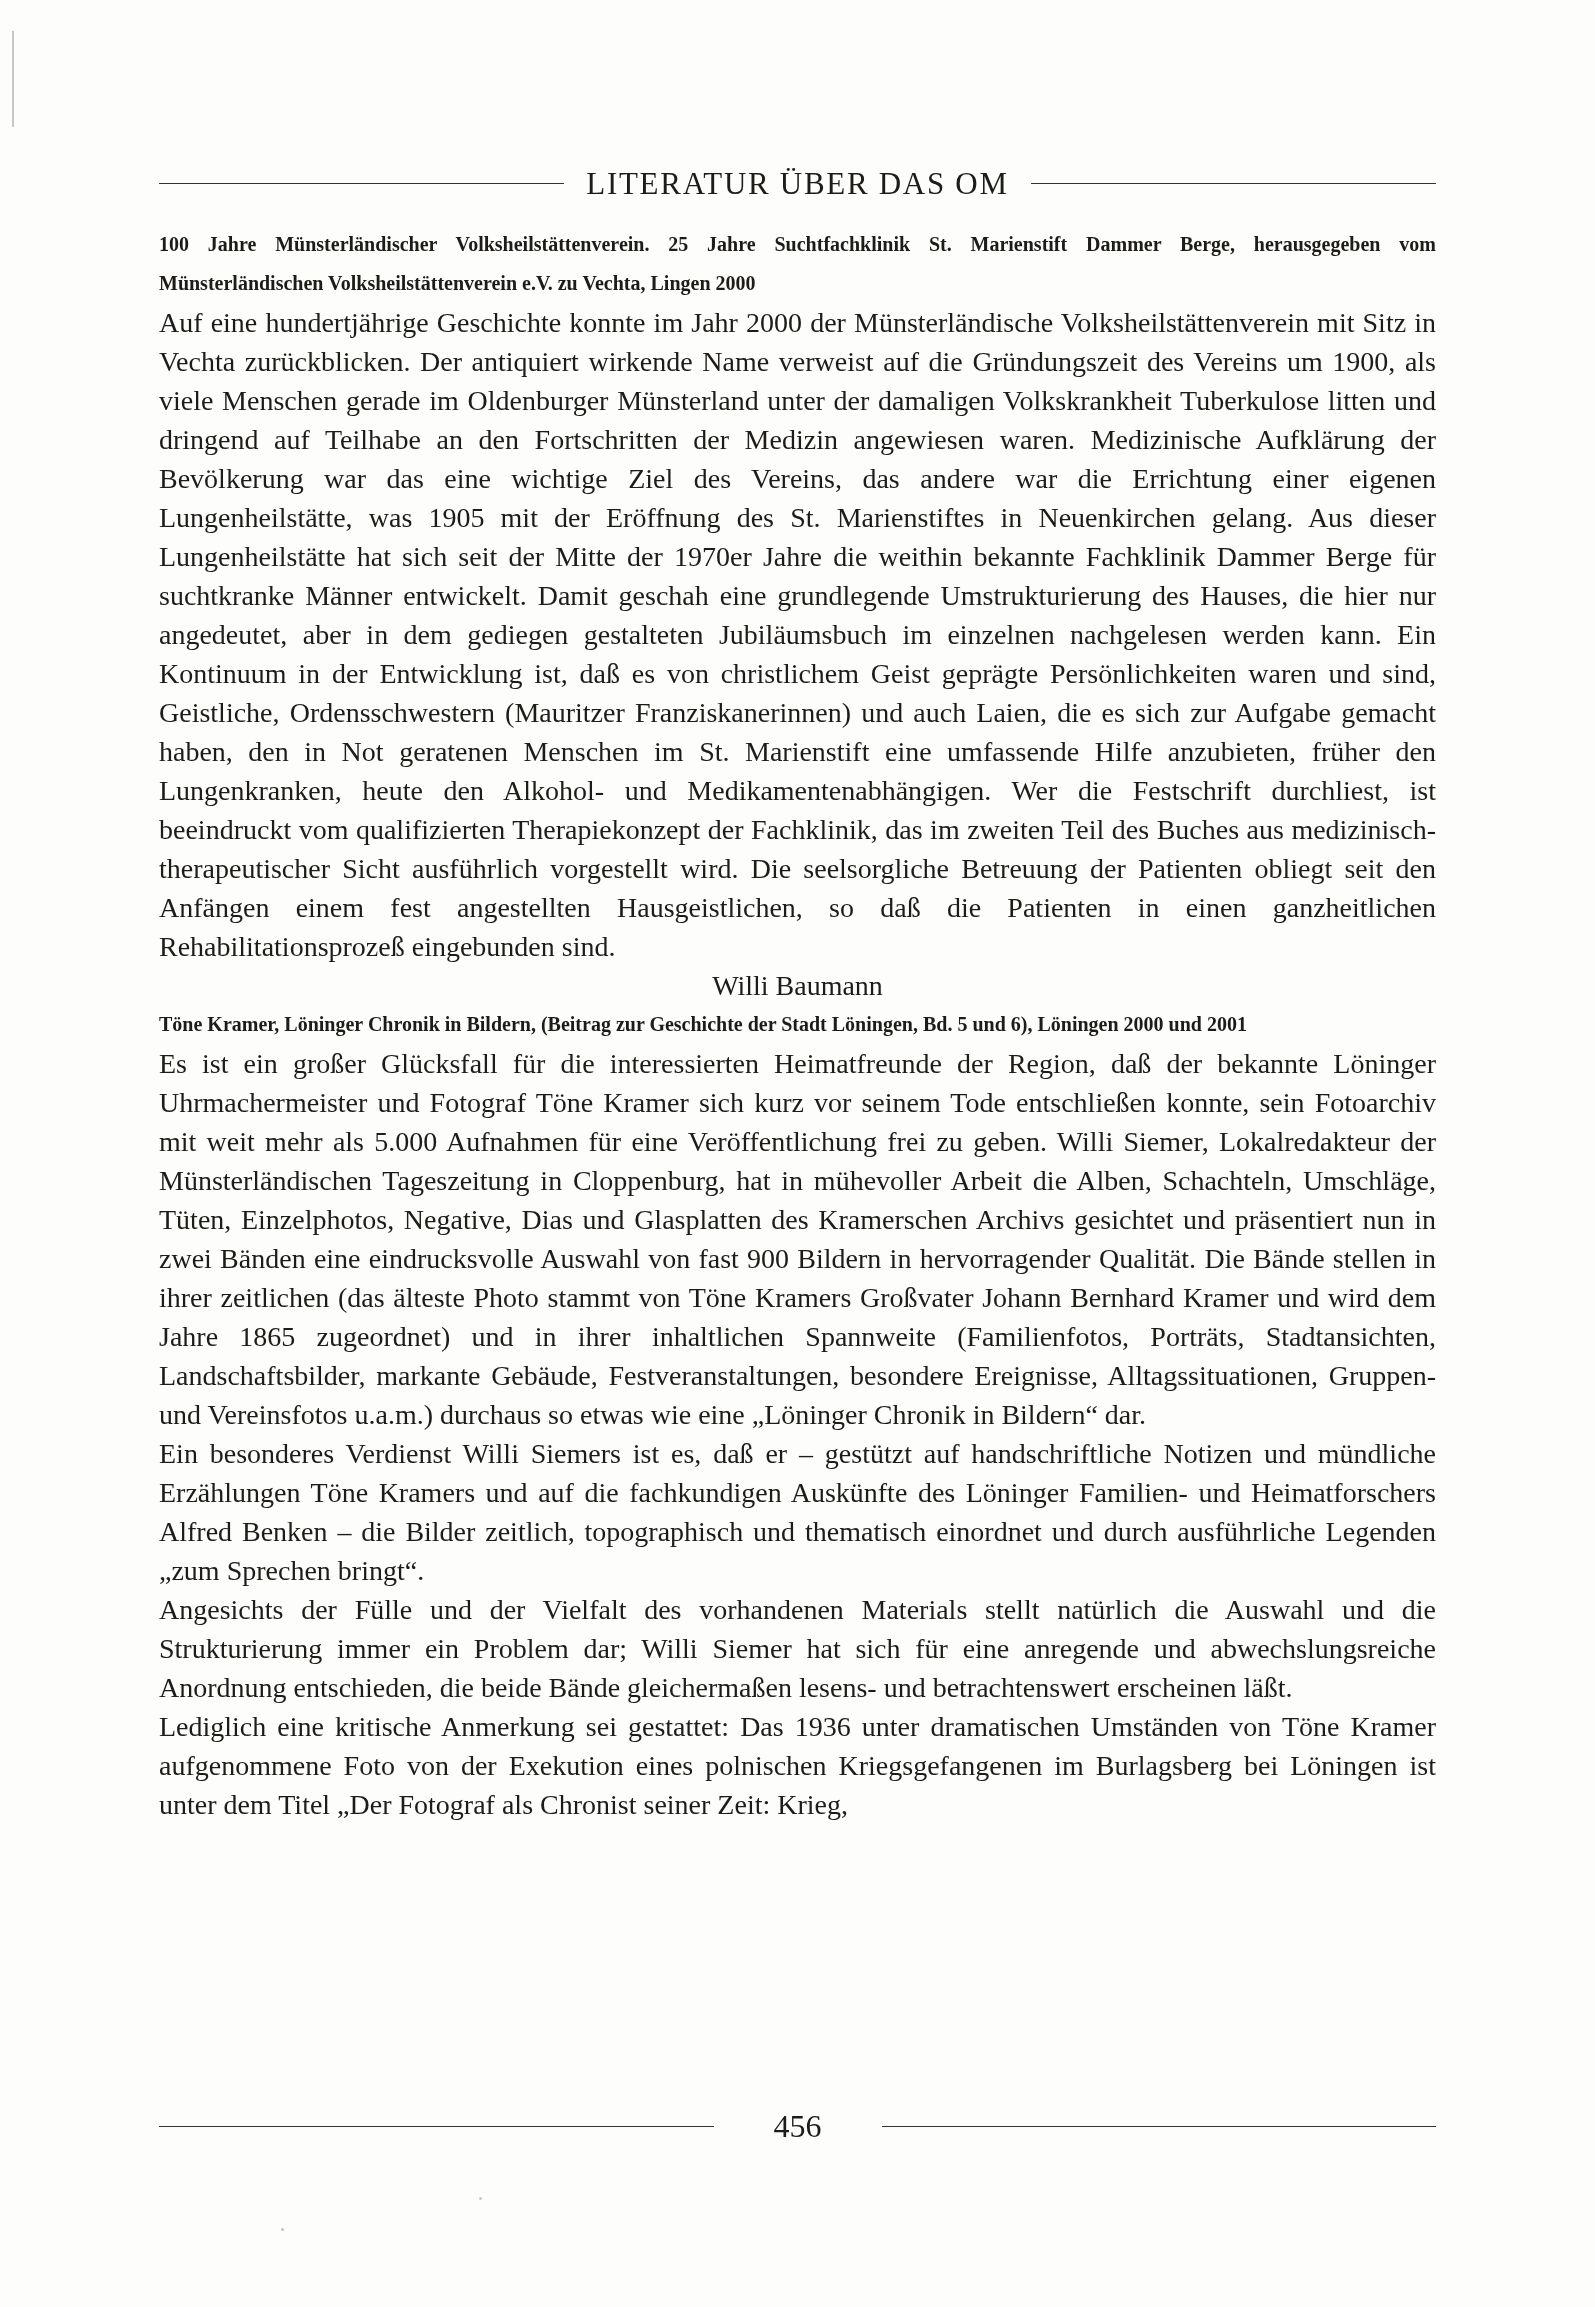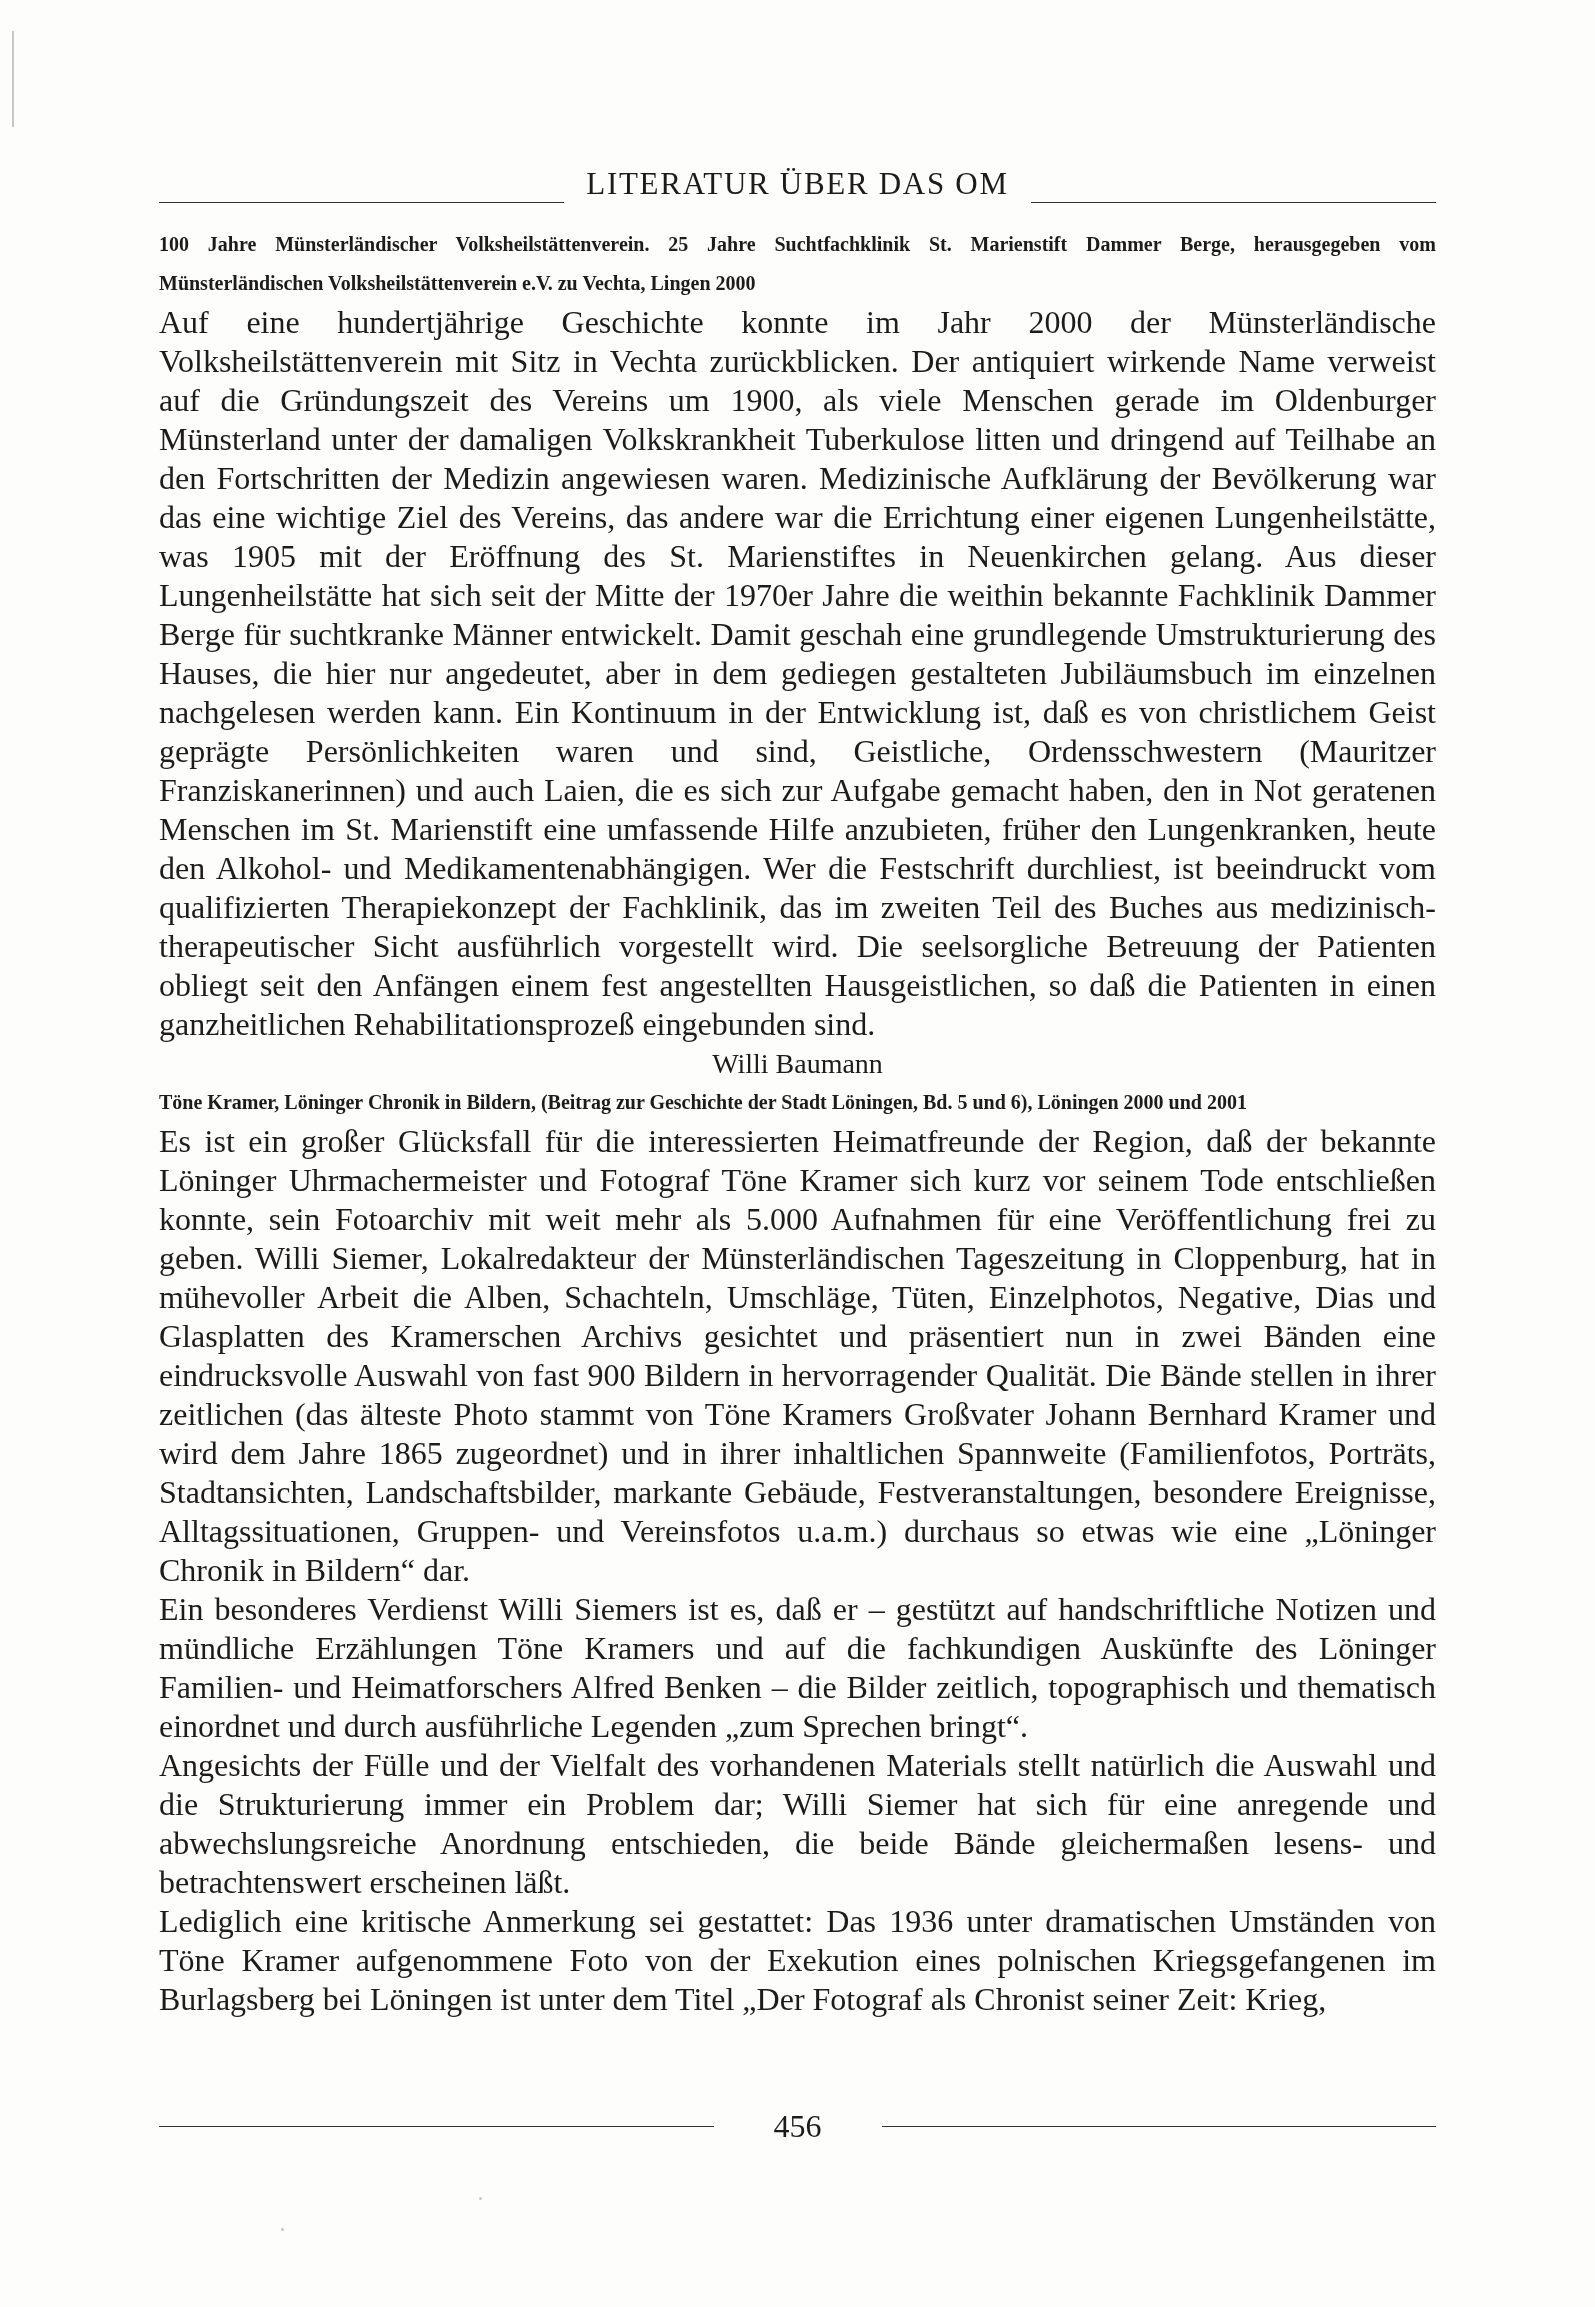--- a/index.html
+++ b/index.html
@@ -38,21 +38,21 @@
   .content {
     position: absolute;
     left: 159px;
     top: 164px;
     width: 1277px;
   }
 
   
   .page-header {
     display: flex;
-    align-items: flex-end;
+    align-items: center;
     gap: 22px;
     margin-bottom: 22px;
   }
   .rule {
     flex: 1;
     height: 0;
     border-top: 1.7px solid #35322d;
   }
   .header-title {
     font-size: 31px;
@@ -65,21 +65,21 @@
   .review-heading {
     font-size: 20px;
     line-height: 39px;
     font-weight: 700;
     text-align: justify;
     hyphens: auto;
     -webkit-hyphens: auto;
   }
 
   .review-paragraph {
-    font-size: 32px;
+    font-size: 28px;
     line-height: 39px;
     text-align: justify;
     hyphens: auto;
     -webkit-hyphens: auto;
   }
 
   .signature {
     font-size: 28px;
     line-height: 39px;
     text-align: center;

